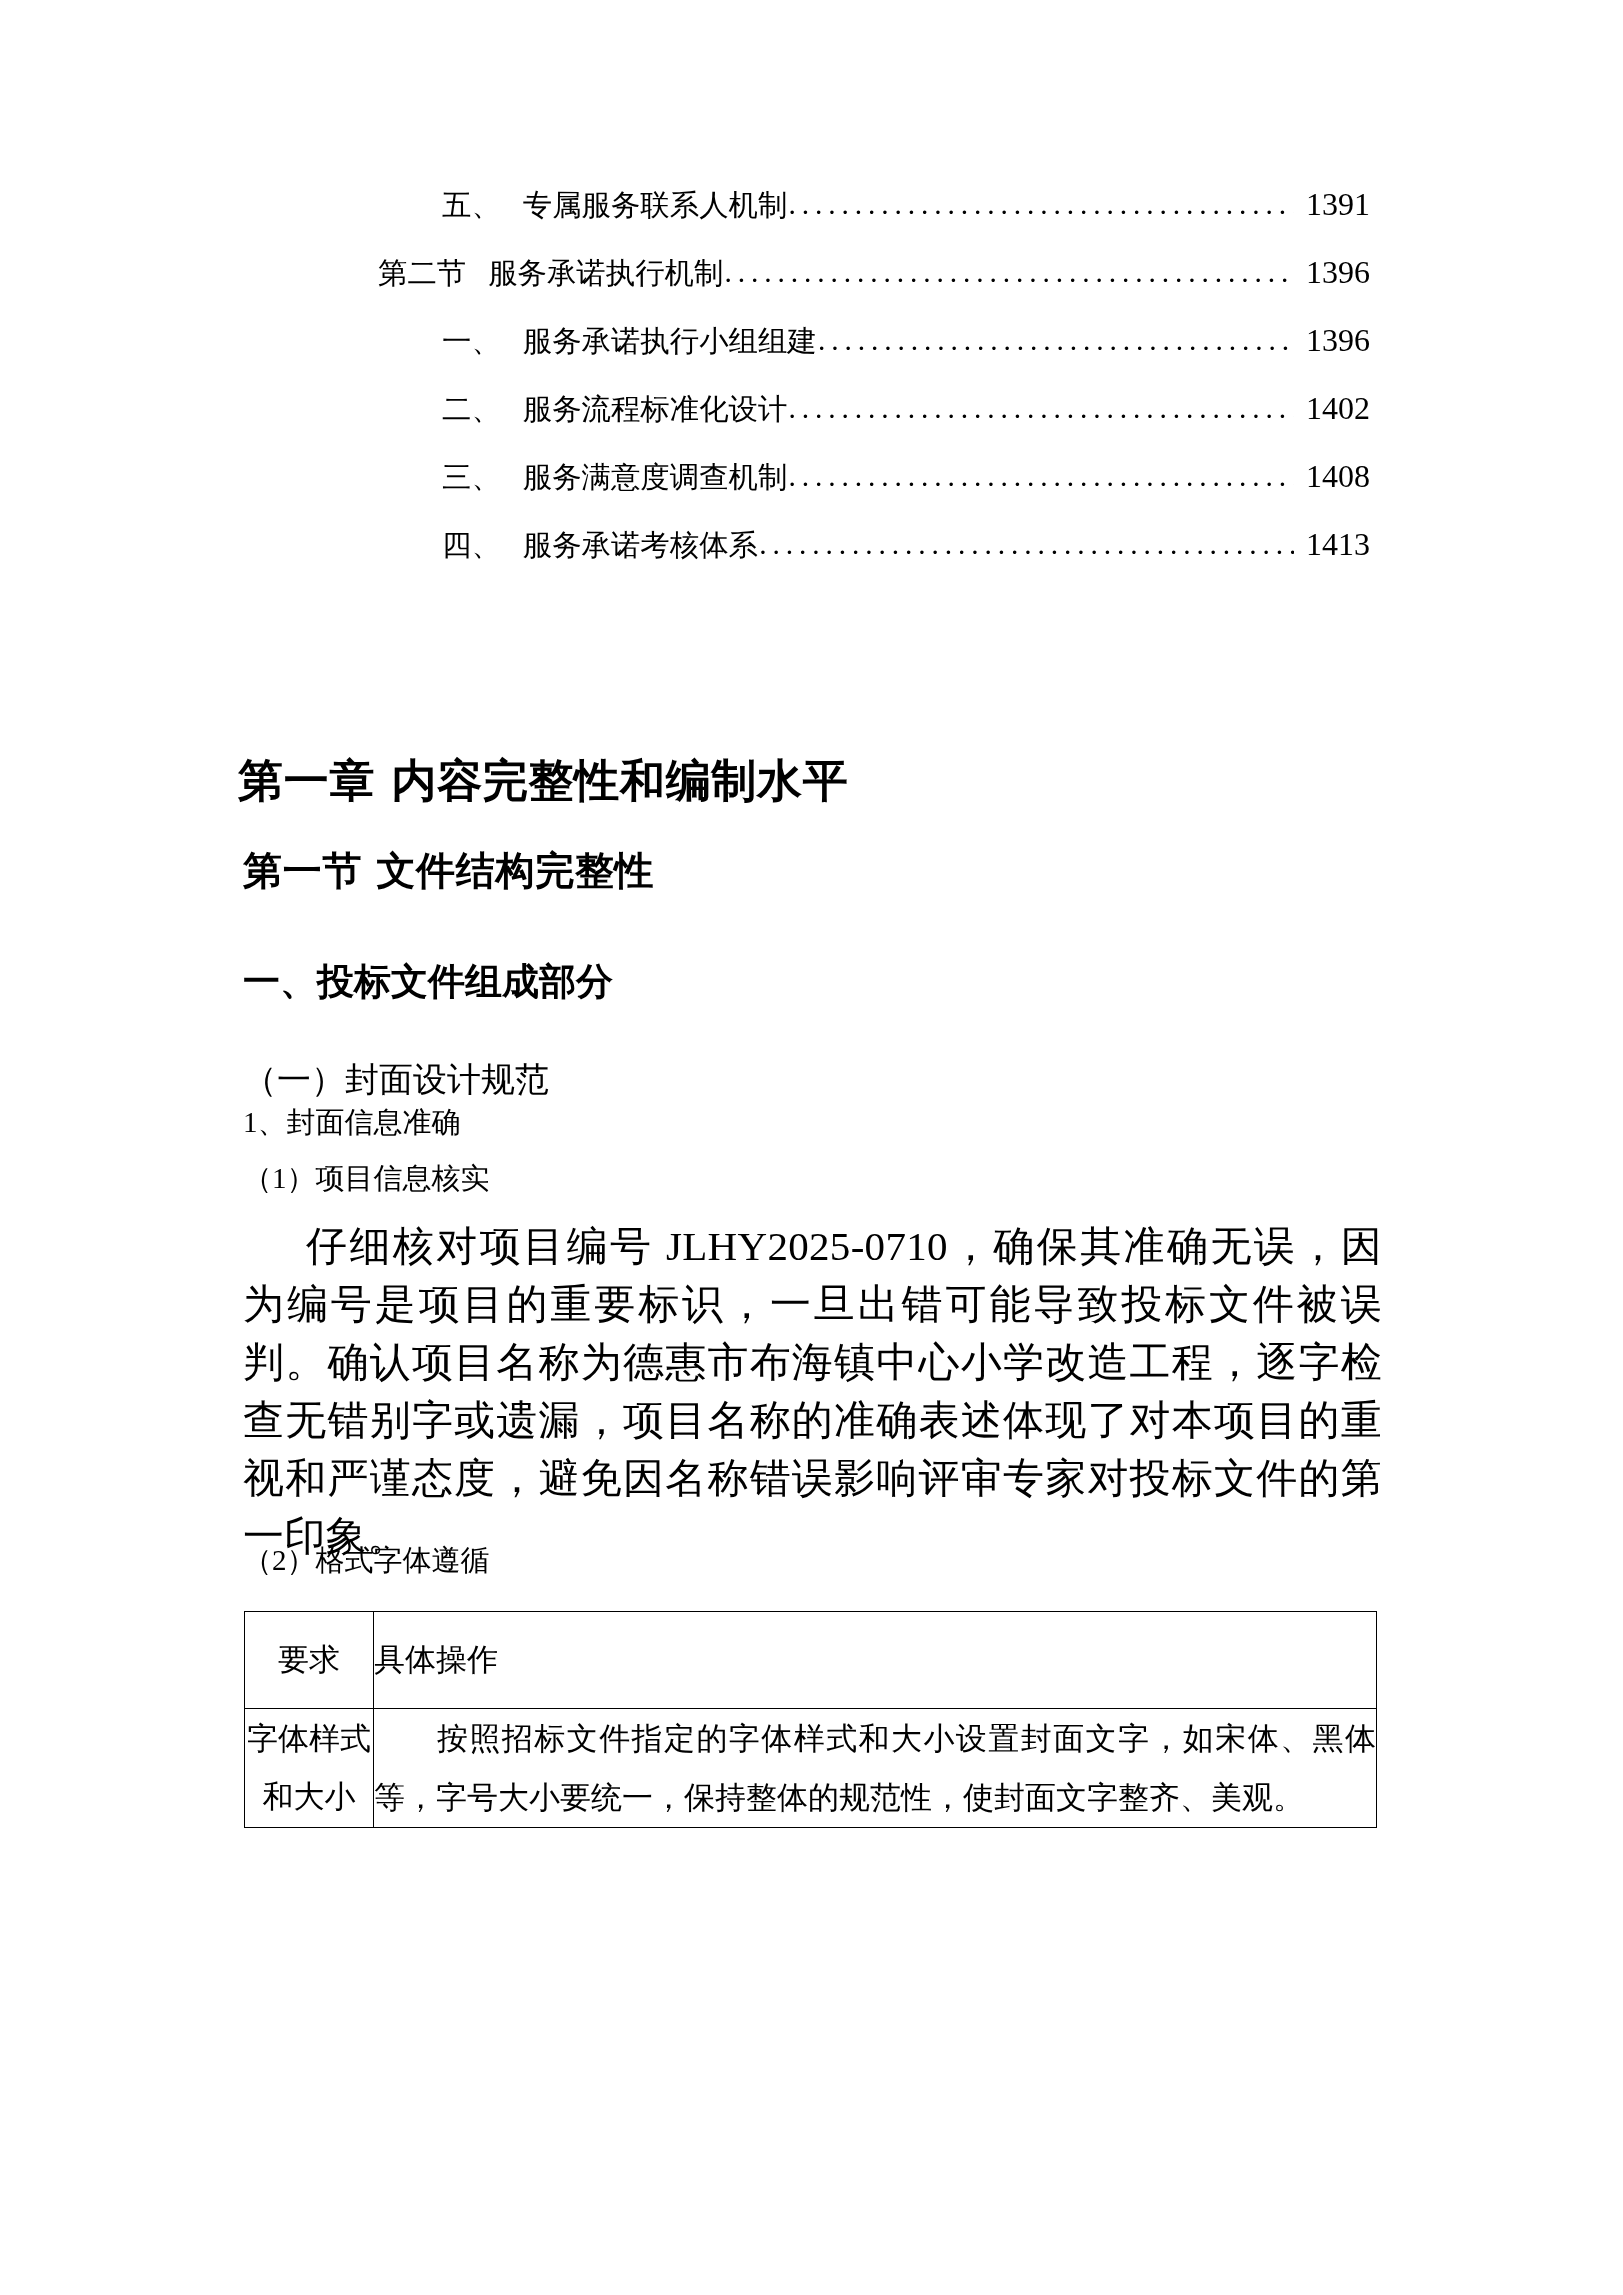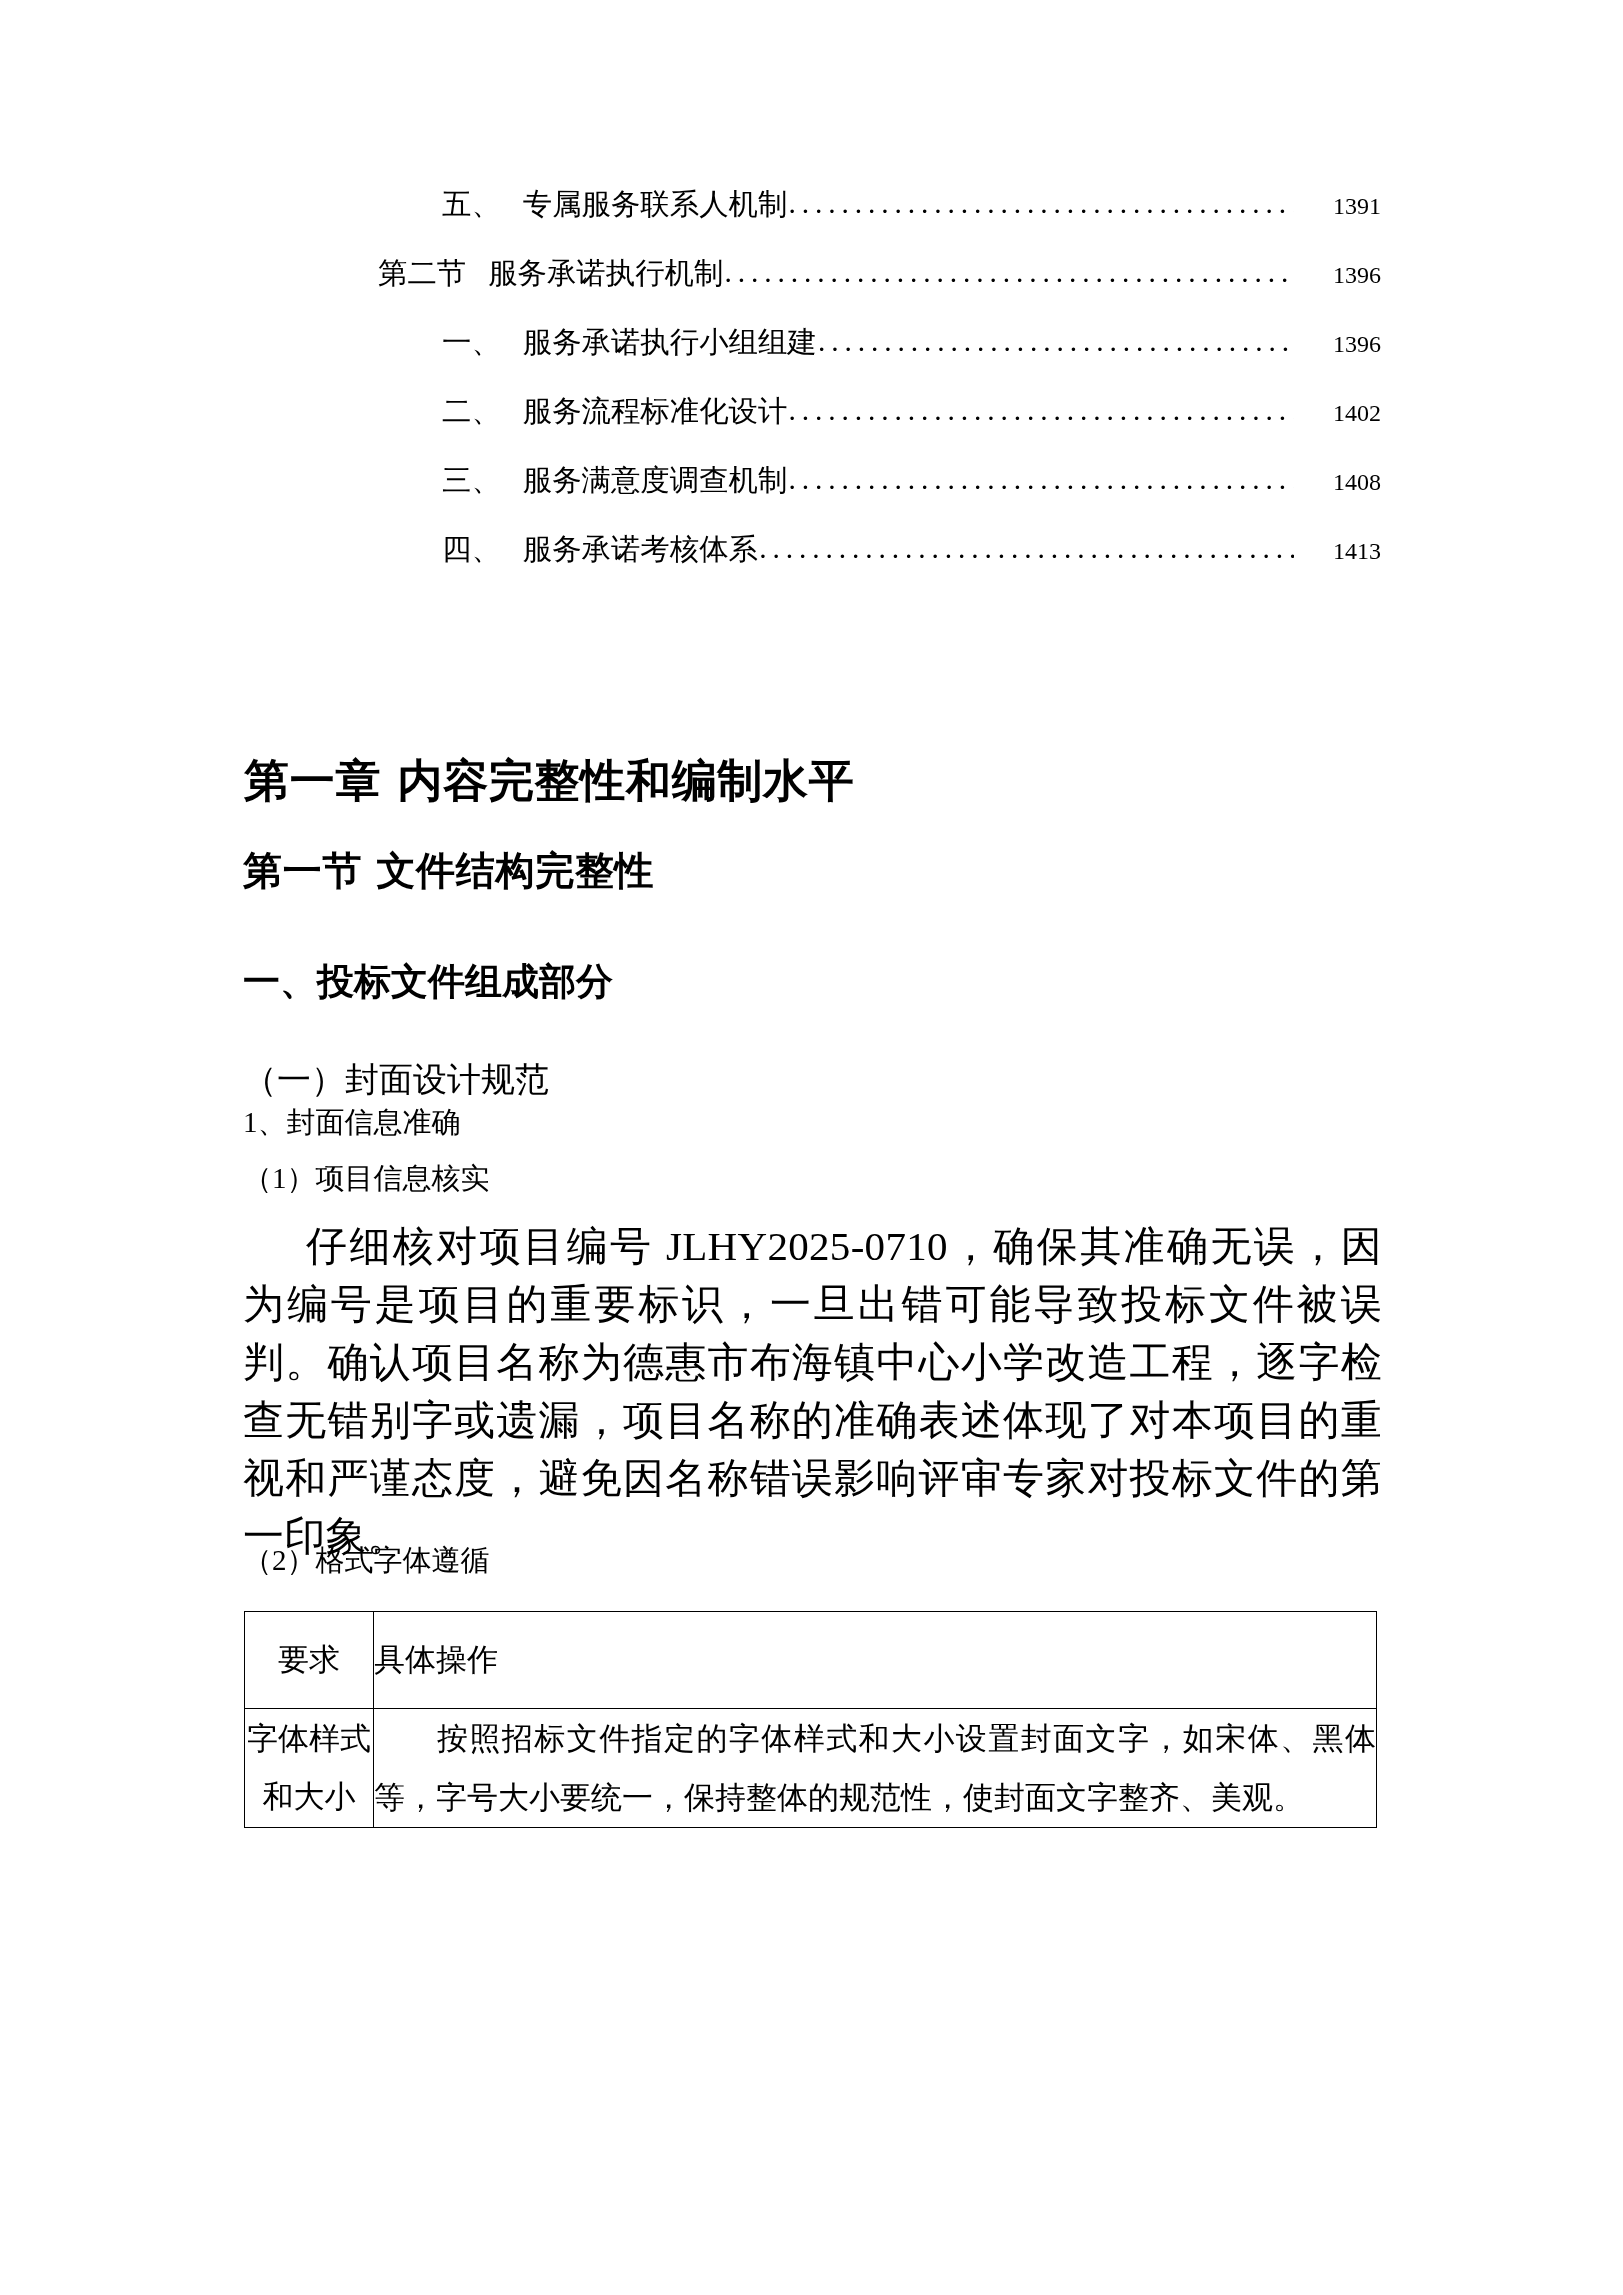--- a/index.html
+++ b/index.html
@@ -54,28 +54,28 @@
     color: #000;
     position: relative;
     top: -1.3px;
   }
   .toc-leader::after {
     content: "................................................................................";
   }
   .toc-page {
     flex: 0 0 auto;
     width: 86px;
-    text-align: right;
-    font-size: 24px;
+    text-align: center;
+    font-size: 32px;
   }
 
   
   .h-chapter {
     position: absolute;
-    left: 244px;
+    left: 238px;
     top: 751px;
     font-family: "DejaVu Sans", "Liberation Sans", sans-serif;
     font-weight: bold;
     font-size: 45px;
     line-height: 60px;
     letter-spacing: 0.7px;
     white-space: nowrap;
   }
   .h-section {
     position: absolute;

